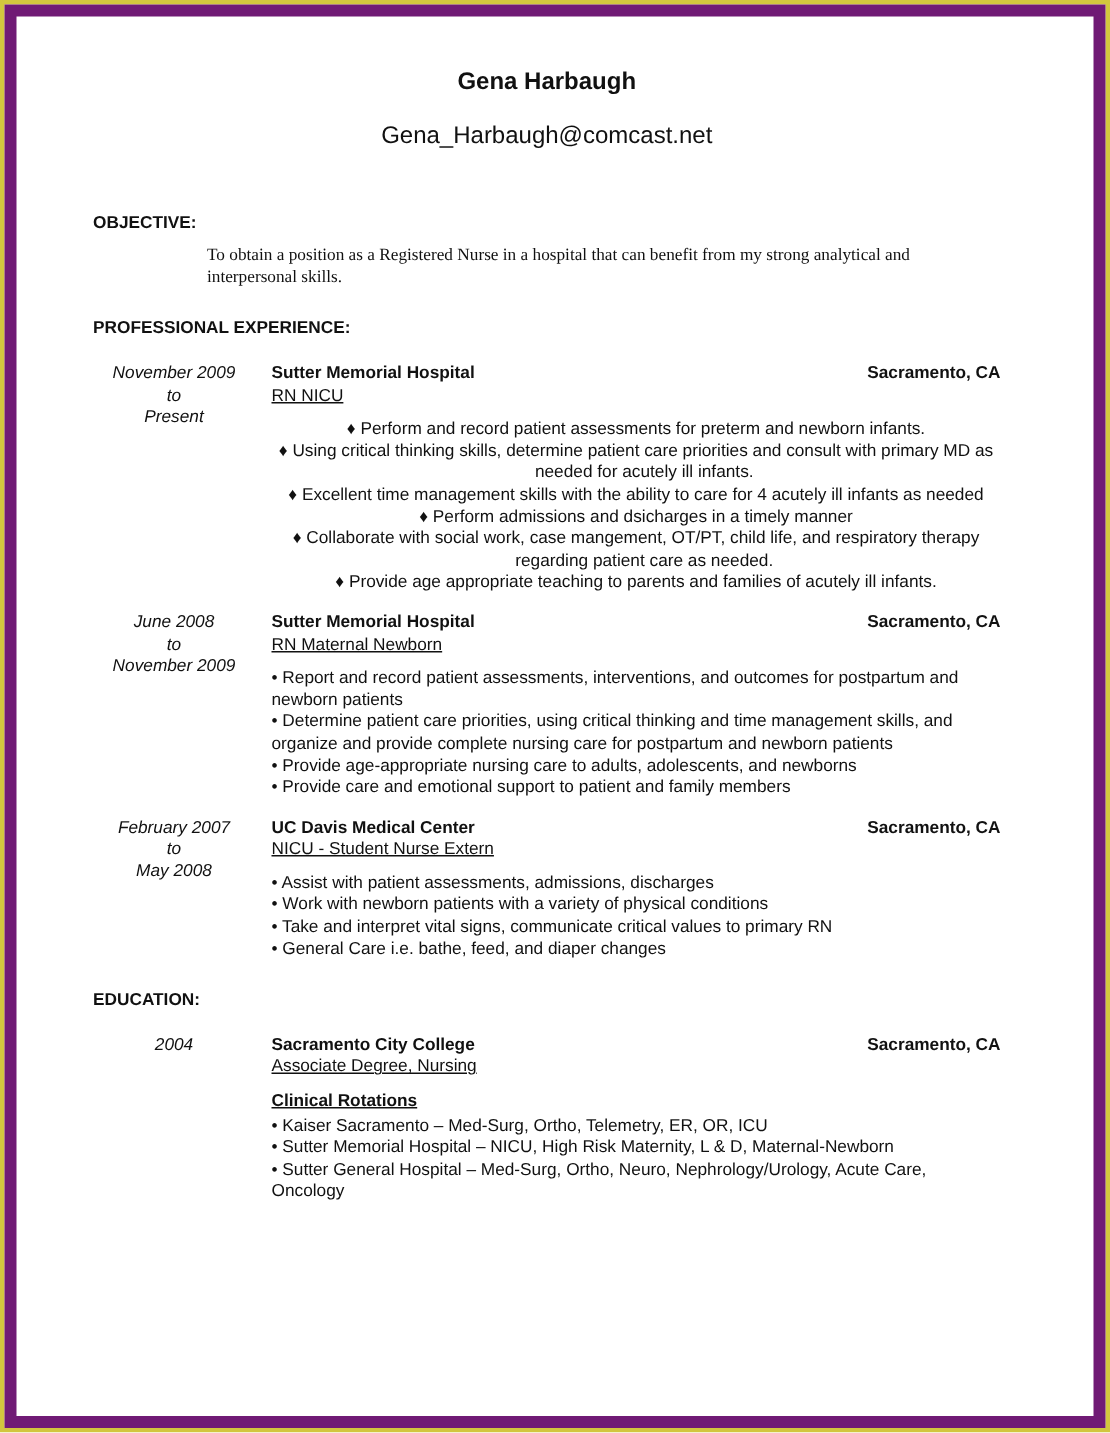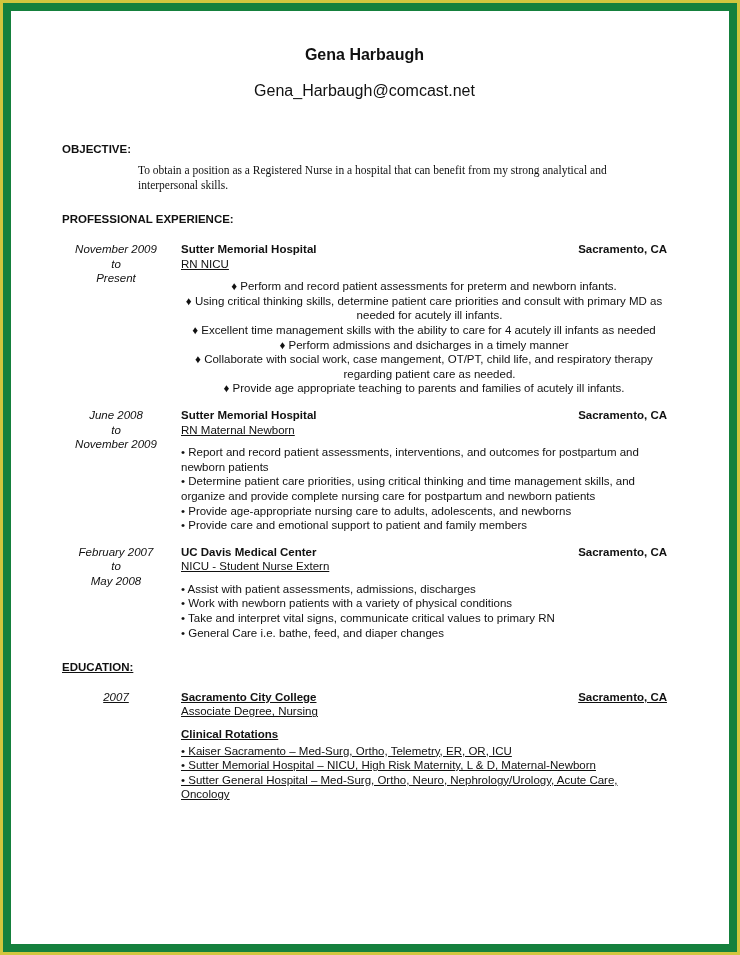--- a/index.html
+++ b/index.html
@@ -6,21 +6,21 @@
   html,body { background:#ffffff; }
   body { font-family:"Liberation Sans","DejaVu Sans",sans-serif; color:#111; }
 
   .page {
     width:740px; height:955px;
     background:#d2c63e;          
     padding:3px;
   }
   .frame {
     width:100%; height:100%;
-    border:8px solid #15803d;    
+    border:8px solid #701a75;    
     background:#ffffff;
   }
   .content {
     padding:34px 62px 20px 51px;
     font-size:11.5px;
     line-height:1.27;
   }
 
   .doc-name  { text-align:center; font-weight:bold; font-size:16px; margin-bottom:16px; }
   .doc-email { text-align:center; font-size:16px; }
@@ -40,21 +40,21 @@
     white-space:pre-line;
     flex:0 0 auto;
   }
   .entry-body { flex:1 1 auto; margin-left:11px; }
   .job-head { display:flex; justify-content:space-between; font-weight:bold;gap:48px; }
   .job-title { text-decoration:underline; }
   .bullets { margin-top:8px; }
   .bullet { }
   .hang .bullet { padding-left:11px; text-indent:-11px;text-align:center; }
 
-  .education-sec { margin-top:20px;text-decoration:underline; }
+  .education-sec { margin-top:20px; }
   .rotations-heading { font-weight:bold; text-decoration:underline; margin-top:8px; }
   .degree { text-decoration:underline; }
 
   .certifications-sec { margin-top:24px; }
   .cert-text { margin-left:119px; margin-top:7px; }
 </style>
 </head>
 <body>
 
 <div class="page">
@@ -129,21 +129,21 @@
               <div class="bullet">• General Care i.e. bathe, feed, and diaper changes</div>
             </div>
           </div>
         </div>
       </div>
 
       <div class="education-sec">
         <div class="sec-heading">EDUCATION:</div>
 
         <div class="entry">
-          <div class="dates">2007</div>
+          <div class="dates">2004</div>
           <div class="entry-body">
             <div class="job-head">
               <span>Sacramento City College</span>
               <span>Sacramento, CA</span>
             </div>
             <div class="degree">Associate Degree, Nursing</div>
             <div class="rotations-heading">Clinical Rotations</div>
             <div class="bullets" style="margin-top:2px;">
               <div class="bullet">• Kaiser Sacramento – Med-Surg, Ortho, Telemetry, ER, OR, ICU</div>
               <div class="bullet">• Sutter Memorial Hospital – NICU, High Risk Maternity, L &amp; D, Maternal-Newborn</div>

